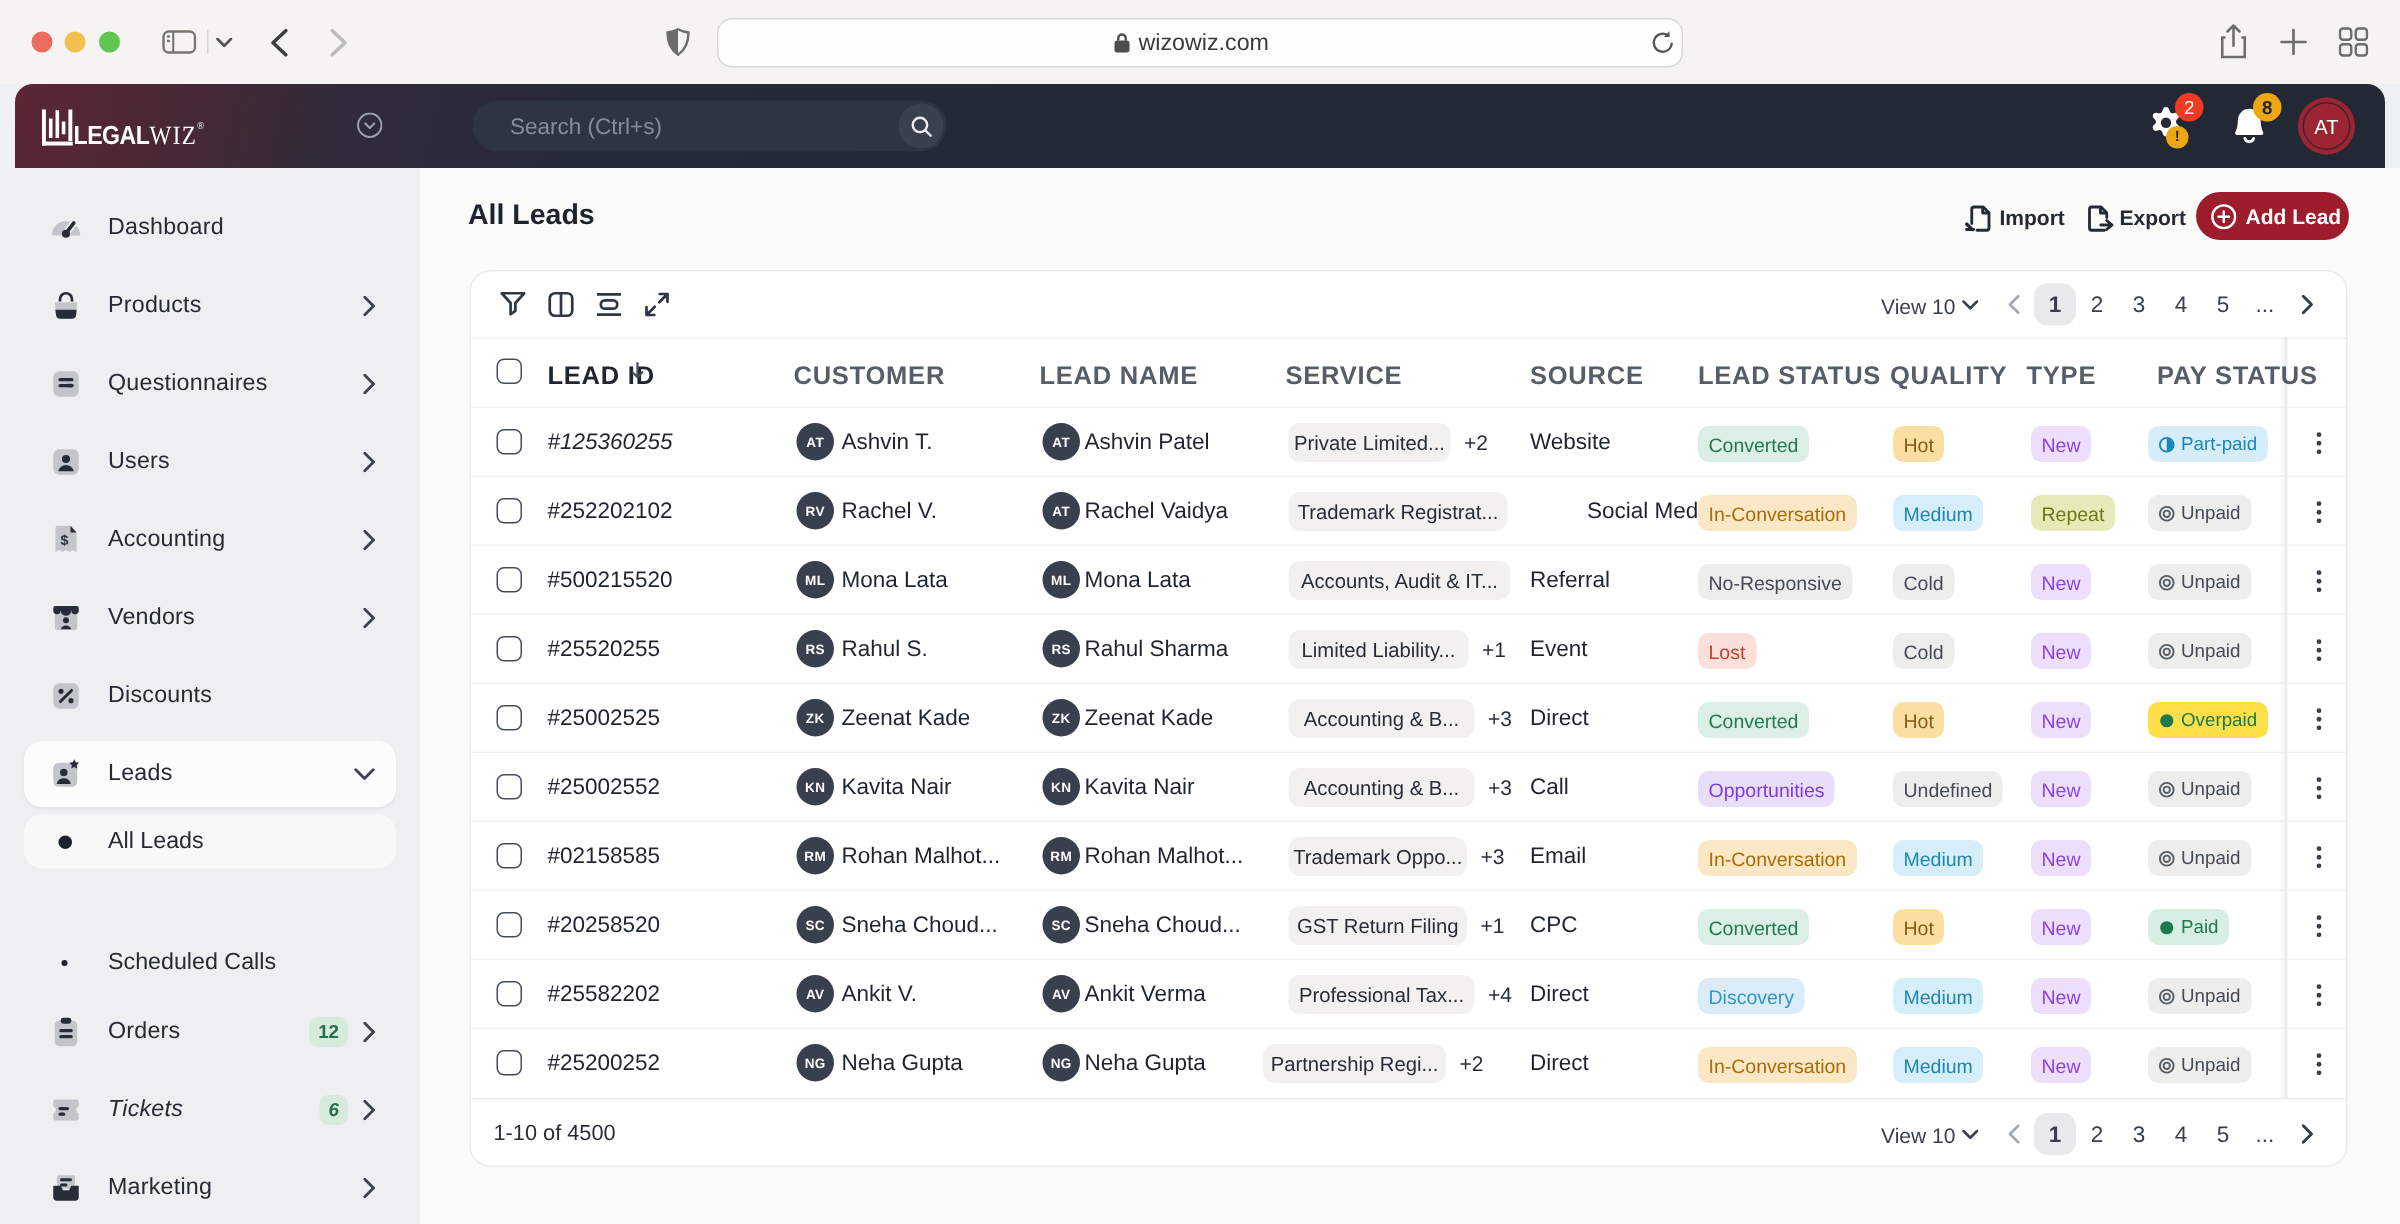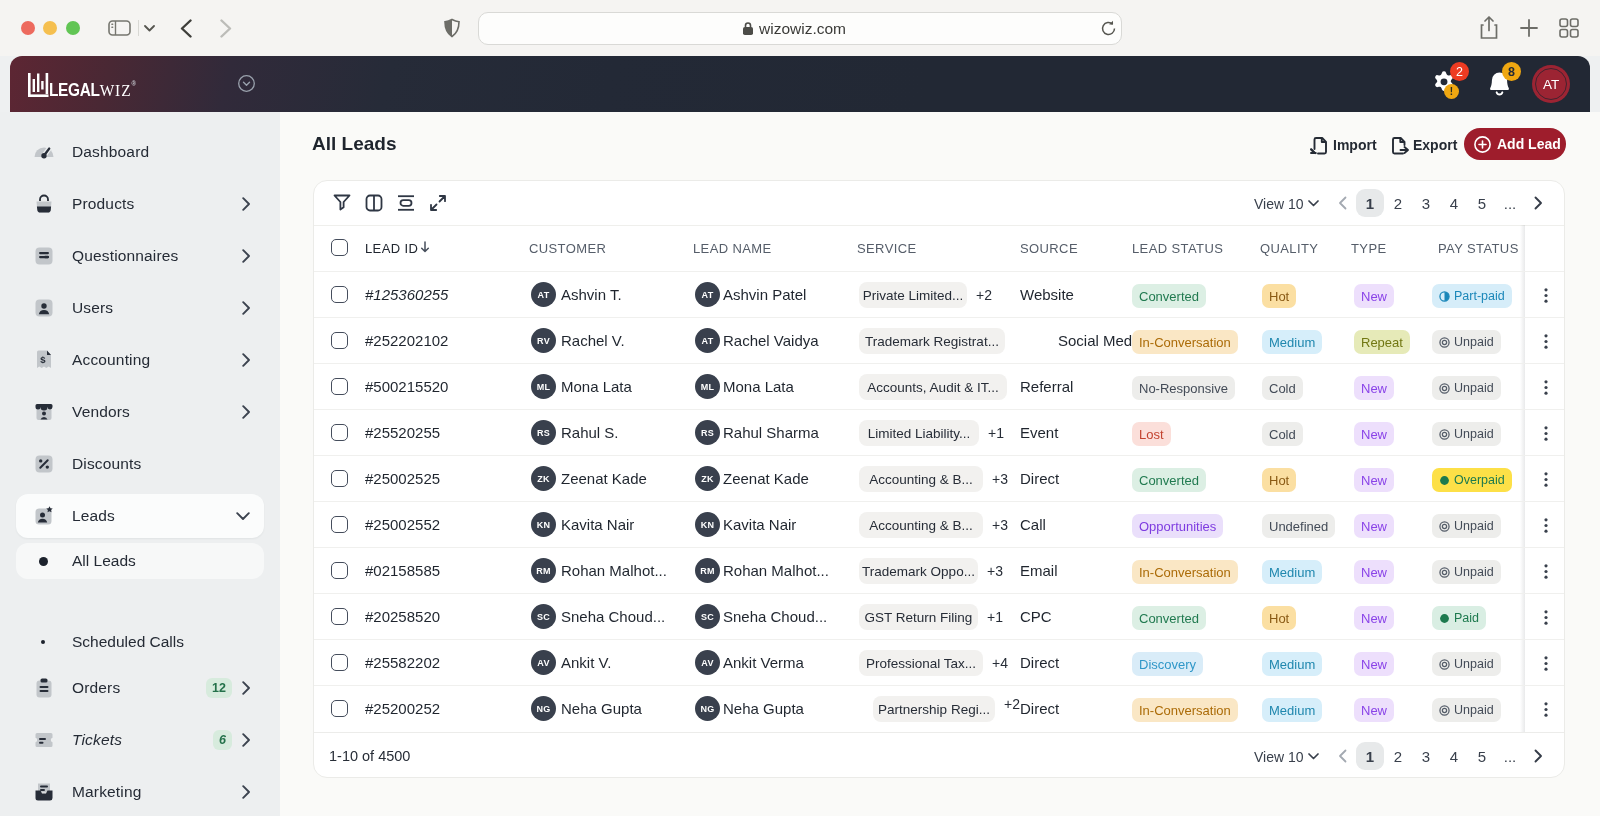--- a/index.html
+++ b/index.html
@@ -22,21 +22,21 @@
 .nav .ic{width:24px;height:24px;margin-left:16px;flex:none;}
 .nav .lb{font-size:15.5px;color:#252b35;margin-left:16px;flex:1;letter-spacing:.01em;}
 .nav .chev{margin-right:14px;flex:none;}
 .badge{flex:none;background:#d7ebdd;color:#24714a;font-size:12.5px;font-weight:bold;border-radius:6px;padding:3px 6px;margin-right:10px;}
 .sub{position:absolute;left:16px;width:248px;height:36px;display:flex;align-items:center;}
 .sub .dot{width:10px;height:10px;flex:none;margin-left:22px;display:flex;align-items:center;justify-content:center;}
 .sub .lb{font-size:15.5px;color:#252b35;margin-left:24px;}
 
 #content{position:absolute;left:280px;top:112px;right:0;bottom:0;background:#fafaf8;}
 #card{position:absolute;left:33px;top:68px;width:1252px;height:598px;background:#fff;border:1px solid #ebebe8;border-radius:14px;}
-.hdrlbl{position:absolute;top:0;font-size:13px;font-weight:normal;color:#555d69;letter-spacing:.03em;}
+.hdrlbl{position:absolute;top:0;font-size:17px;font-weight:bold;color:#555d69;letter-spacing:.03em;}
 .row{position:absolute;left:0;width:1250px;height:46px;border-top:1px solid #f0f0ee;}
 .cb{position:absolute;width:17px;height:17px;border:1.5px solid #454d5c;border-radius:5px;background:#fff;}
 .av{position:absolute;top:10px;width:25px;height:25px;border-radius:50%;background:#39404d;color:#fff;font-size:9px;font-weight:bold;display:flex;align-items:center;justify-content:center;letter-spacing:.03em;}
 .txt{position:absolute;top:14px;font-size:15px;color:#1f252e;}
 .pill{height:22px;border-radius:7px;font-size:13px;display:inline-flex;align-items:center;padding:12px 7px;white-space:nowrap;}
 .p{position:absolute;top:12px;}
 .svc{background:#f2f1ef;color:#272d37;font-size:13.5px;height:26px;border-radius:8px;}
 .kebab{position:absolute;left:1219px;top:10px;width:26px;height:26px;display:flex;align-items:center;justify-content:center;}
 .pgnum{width:28px;height:28px;display:flex;align-items:center;justify-content:center;font-size:15px;color:#39404c;flex:none;}
 </style>
@@ -101,20 +101,29 @@
       <rect x="9" y="2.5" width="2.4" height="18.5"></rect>
       <rect x="13.2" y="10" width="2.4" height="8.5"></rect>
       <rect x="17.6" y="2" width="2.6" height="21"></rect>
     </g>
   </svg>
   <div class="abs" style="left:39px;top:24px;font-size:17.5px;font-weight:bold;color:#fff;letter-spacing:-.02em;transform:scaleX(.88);transform-origin:0 0;white-space:nowrap;">LEGAL<span style="font-family:'Liberation Serif',serif;font-weight:normal;letter-spacing:.06em;">WIZ</span><span style="font-size:7px;vertical-align:10px;color:#c9ccd2;">®</span></div>
   <svg class="abs" style="left:228px;top:19px;" width="17" height="17" viewBox="0 0 17 17">
     <circle cx="8.5" cy="8.5" r="7.8" fill="none" stroke="#99a1ac" stroke-width="1.3"></circle>
     <path d="M5.5 7.3l3 3 3-3" fill="none" stroke="#99a1ac" stroke-width="1.4" stroke-linecap="round" stroke-linejoin="round"></path>
   </svg>
+  <div id="srch">
+    <span class="ph">Search (Ctrl+s)</span>
+    <span class="mg">
+        <svg width="15" height="15" viewBox="0 0 15 15">
+          <circle cx="6.3" cy="6.3" r="4.8" fill="none" stroke="#e8eaee" stroke-width="1.6"></circle>
+          <line x1="10" y1="10" x2="13.5" y2="13.5" stroke="#e8eaee" stroke-width="1.6" stroke-linecap="round"></line>
+        </svg>
+      </span>
+  </div>
 
   <svg class="abs" style="left:1420px;top:14px;" width="28" height="28" viewBox="0 0 26 26">
     <path fill="#fff" d="M11.1 2.6a2 2 0 0 1 3.8 0l.4 1.2a2 2 0 0 0 2.3 1.3l1.2-.3a2 2 0 0 1 1.9 3.3l-.9.9a2 2 0 0 0 0 2.7l.9.9a2 2 0 0 1-1.9 3.3l-1.2-.3a2 2 0 0 0-2.3 1.3l-.4 1.2a2 2 0 0 1-3.8 0l-.4-1.2a2 2 0 0 0-2.3-1.3l-1.2.3a2 2 0 0 1-1.9-3.3l.9-.9a2 2 0 0 0 0-2.7l-.9-.9a2 2 0 0 1 1.9-3.3l1.2.3a2 2 0 0 0 2.3-1.3z"></path>
     <circle cx="13" cy="11" r="3.2" fill="#232a36"></circle>
   </svg>
   <div class="abs" style="left:1440px;top:6px;width:19px;height:19px;border-radius:50%;background:#ee3b22;color:#fff;font-size:12.5px;display:flex;align-items:center;justify-content:center;">2</div>
   <div class="abs" style="left:1434px;top:28px;width:15px;height:15px;border-radius:50%;background:#efa711;color:#2b2b20;font-size:10px;font-weight:bold;display:flex;align-items:center;justify-content:center;">!</div>
 
   <svg class="abs" style="left:1477px;top:15px;" width="25" height="27" viewBox="0 0 24 26">
     <path fill="#fff" d="M12 1.5a7.3 7.3 0 0 0-7.3 7.3c0 3.6-.8 6-1.6 7.5-.5.9.1 2 1.1 2h15.6c1 0 1.6-1.1 1.1-2-.8-1.5-1.6-3.9-1.6-7.5A7.3 7.3 0 0 0 12 1.5z"></path>
@@ -600,21 +609,21 @@
             </svg>
           </div>
 </div>
 <div class="row" style="top:504px;">
   <div class="cb" style="left:17px;top:14px;"></div>
   <div class="txt" style="left:51px;">#25200252</div>
   <div class="av" style="left:217px;">NG</div>
   <div class="txt" style="left:247px;">Neha Gupta</div>
   <div class="av" style="left:381px;">NG</div>
   <div class="txt" style="left:409px;">Neha Gupta</div>
-  <div class="abs" style="left:559px;top:10px;display:flex;gap:9px;">
+  <div class="abs" style="left:528px;top:10px;display:flex;align-items:center;gap:9px;">
             <span class="pill svc" style="width:122px;justify-content:center;padding:0;">Partnership Regi...</span>
             <span style="font-size:14px;color:#272d37;">+2</span>
           </div>
   <div class="txt" style="left:706px;">Direct</div>
   <span class="pill p" style="left:818px;background:#fae7c5;color:#ab6b07;">In-Conversation</span>
   <span class="pill p" style="left:948px;background:#d6eefa;color:#1f87ae;">Medium</span>
   <span class="pill p" style="left:1040px;background:#eddffc;color:#8a43e8;">New</span>
   <span class="pill p" style="left:1118px;background:#ededeb;color:#434b57;font-size:12.5px;"><svg width="11" height="11" viewBox="0 0 13 13" style="margin-right:4px;">
               <circle cx="6.5" cy="6.5" r="5.4" fill="none" stroke="#555d69" stroke-width="1.5"></circle>
               <circle cx="6.5" cy="6.5" r="2.5" fill="none" stroke="#555d69" stroke-width="1.5"></circle>

